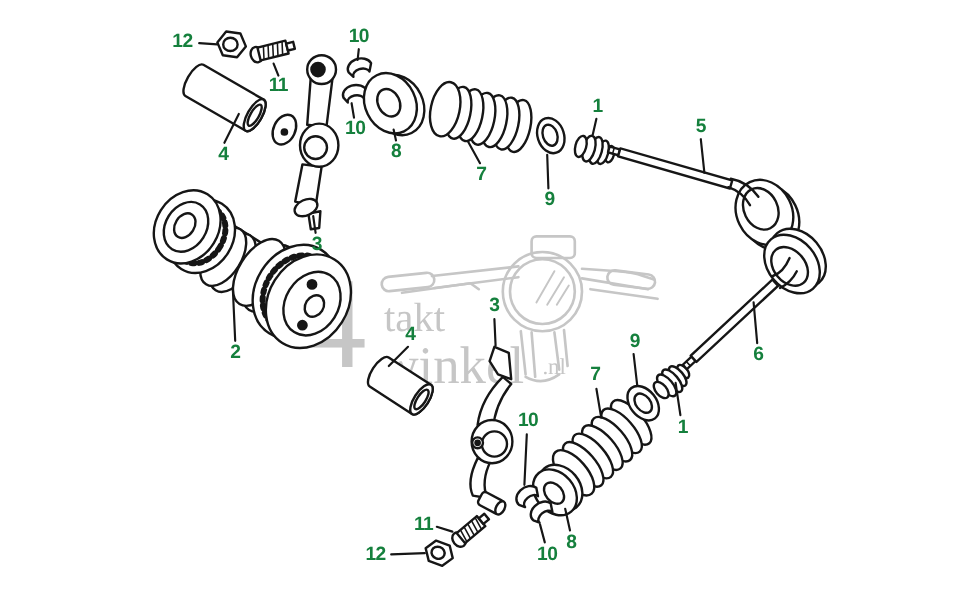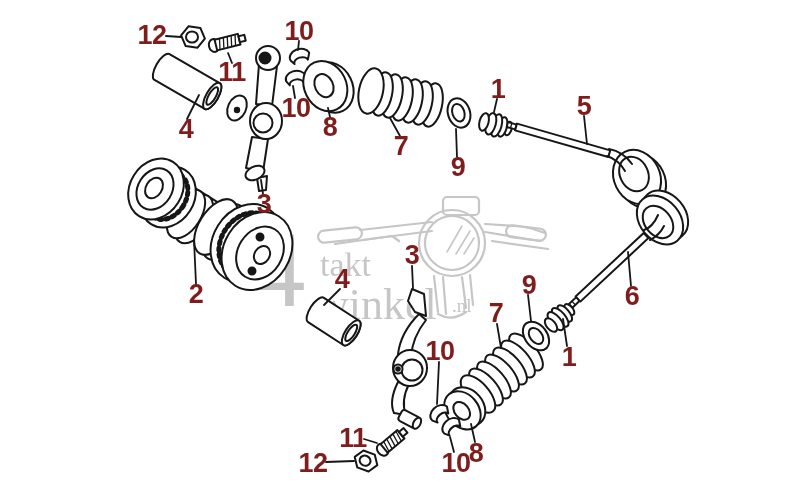--- a/index.html
+++ b/index.html
@@ -1,21 +1,21 @@
 <!DOCTYPE html>
 <html><head>
 <meta charset="utf-8">
 <style>
   html,body{margin:0;padding:0;background:#ffffff;}
   #stage{position:relative;width:800px;height:500px;background:#ffffff;overflow:hidden;
          font-family:"Liberation Sans",sans-serif;}
   #art{position:absolute;left:0;top:0;}
   .callout{position:absolute;transform:translate(-50%,-50%);
            font-family:"Liberation Sans",sans-serif;font-weight:700;
-           font-size:27px;color:#7f1d1d;line-height:1;letter-spacing:-0.5px;
+           font-size:16px;color:#15803d;line-height:1;letter-spacing:-0.5px;
            user-select:none;white-space:nowrap;}
   .wm-text{font-family:"Liberation Serif",serif;}
 </style>
 </head>
 <body>
 
 <div id="stage">
 
 <svg id="art" width="800" height="500" viewBox="0 0 800 500">
   <defs>

